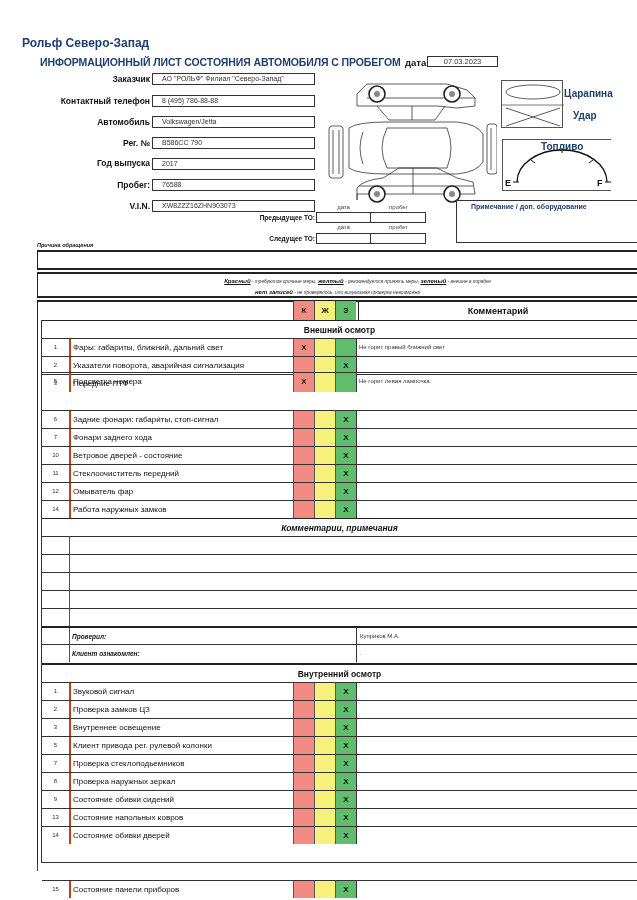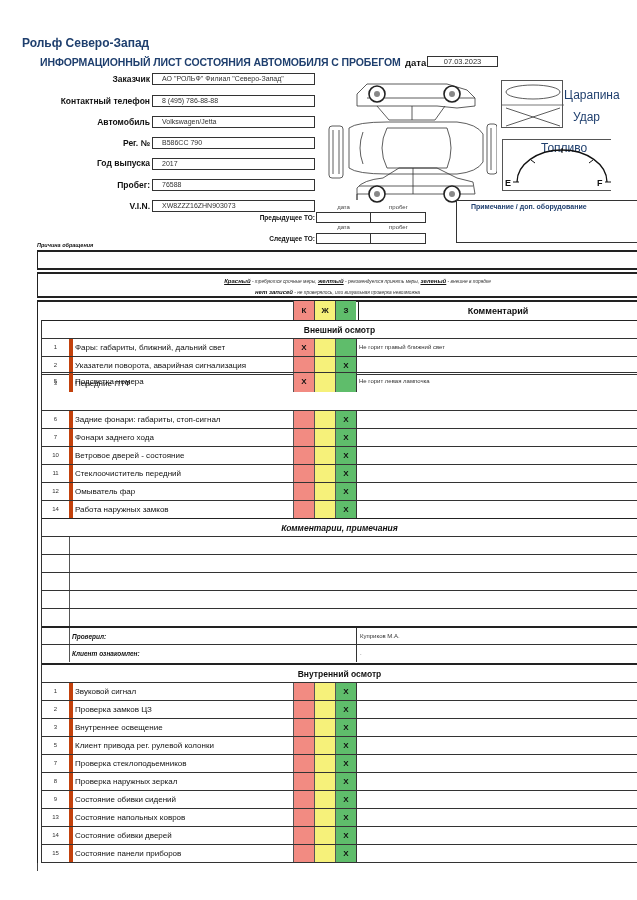--- a/index.html
+++ b/index.html
@@ -13,21 +13,21 @@
   .date-box { left: 427px; top: 56px; width: 71px; height: 11px; border: 1px solid #333; font-size: 7.5px; text-align: center; line-height: 9px; color: #333; }
 
   .field-label { font-size: 8.5px; font-weight: bold; text-align: right; width: 150px; }
   .field-box { left: 152px; width: 163px; height: 12px; border: 1px solid #333; font-size: 7px; line-height: 10px; padding-left: 9px; color: #333; white-space: nowrap; overflow: hidden; }
 
   .to-label { font-size: 6.5px; font-weight: bold; text-align: right; width: 100px; }
   .to-box { height: 11px; border: 1px solid #333; }
   .to-cap { font-size: 6px; color: #444; text-align: center; }
 
   .legend-box { left: 501px; top: 80px; width: 62px; height: 48px; border: 1px solid #555; }
-  .legend-text { font-size: 12px; font-weight: normal; color: #1f3f6e; }
+  .legend-text { font-size: 10px; font-weight: bold; color: #1f3f6e; }
 
   .fuel-box { left: 502px; top: 139px; width: 109px; height: 52px; border-top: 1px solid #555; border-left: 1px solid #555; border-bottom: 1px solid #555; }
   .notes-box { left: 456px; top: 200px; width: 181px; height: 43px; border-top: 1px solid #333; border-left: 1px solid #333; border-bottom: 1px solid #333; }
 
   .reason-label { left: 37px; top: 242px; font-size: 5.5px; font-style: italic; font-weight: bold; }
   .reason-box { left: 37px; top: 250px; width: 600px; height: 20px; border-top: 2px solid #222; border-left: 1px solid #222; border-bottom: 2px solid #222; }
   .legend-strip { left: 37px; top: 272px; width: 600px; height: 26px; border-top: 2px solid #222; border-left: 1px solid #222; border-bottom: 2px solid #222; }
   .legend-line { position: absolute; left: 0; width: 100%; text-align: center; font-size: 4.8px; font-style: italic; color: #333; }
   .legend-line b { font-size: 6px; text-decoration: underline; color: #111; }
   .legend-line b.nu { text-decoration: none; }
@@ -37,21 +37,21 @@
   .k { background: #f28b82; }
   .zh { background: #f6f17a; }
   .z { background: #5fbd6b; }
   .comment-hdr { position: absolute; left: 320px; top: 0; width: 279px; height: 20px; text-align: center; font-size: 9px; font-weight: bold; line-height: 20px; border-left: 1px solid #222; }
 
   .section-title { position: absolute; left: 42px; width: 595px; height: 18px; text-align: center; font-size: 8.5px; font-weight: bold; line-height: 18px; border-top: 1px solid #222; }
   .section-title.it { font-style: italic; }
 
   .row { position: absolute; left: 42px; width: 595px; height: 18px; border-top: 1px solid #333; }
   .row .num { position: absolute; left: 0; width: 27px; height: 100%; font-size: 6px; text-align: center; line-height: 17px; color: #333; }
-  .row .name { position: absolute; left: 27px; width: 224px; height: 100%; font-size: 8px; line-height: 17px; padding-left: 2px; border-left: 4px solid #c2410c; white-space: nowrap; }
+  .row .name { position: absolute; left: 27px; width: 224px; height: 100%; font-size: 8px; line-height: 17px; padding-left: 2px; border-left: 2px solid #c2410c; white-space: nowrap; }
   .row .c { position: absolute; top: 0; width: 21px; height: 100%; font-size: 8px; font-weight: bold; text-align: center; line-height: 17px; border-left: 1px solid #555; }
   .row .c.k { left: 251px; }
   .row .c.zh { left: 272px; }
   .row .c.z { left: 293px; }
   .row .cm { position: absolute; left: 314px; width: 281px; height: 100%; font-size: 6px; line-height: 17px; padding-left: 2px; border-left: 1px solid #333; color: #333; white-space: nowrap; }
 
   .crow { position: absolute; left: 42px; width: 595px; height: 18px; border-top: 1px solid #333; }
   .crow .sep { position: absolute; left: 27px; top: 0; width: 1px; height: 100%; background: #555; }
   .srow { position: absolute; left: 42px; width: 595px; height: 18px; border-top: 1px solid #333; }
   .srow .lbl { position: absolute; left: 27px; width: 287px; height: 100%; font-size: 6.5px; font-weight: bold; font-style: italic; line-height: 17px; padding-left: 2px; border-left: 1px solid #555; }
@@ -374,21 +374,21 @@
       <div class="cm"></div>
     </div>
     <div class="row" style="top: 826px;">
       <div class="num">14</div>
       <div class="name">Состояние обивки дверей</div>
       <div class="c k"></div>
       <div class="c zh"></div>
       <div class="c z">X</div>
       <div class="cm"></div>
     </div>
-    <div class="row" style="top: 844px;">
+    <div class="row" style="top: 880px;">
       <div class="num">15</div>
       <div class="name">Состояние панели приборов</div>
       <div class="c k"></div>
       <div class="c zh"></div>
       <div class="c z">X</div>
       <div class="cm"></div>
     </div>
   </div>
 
 </body></html>

